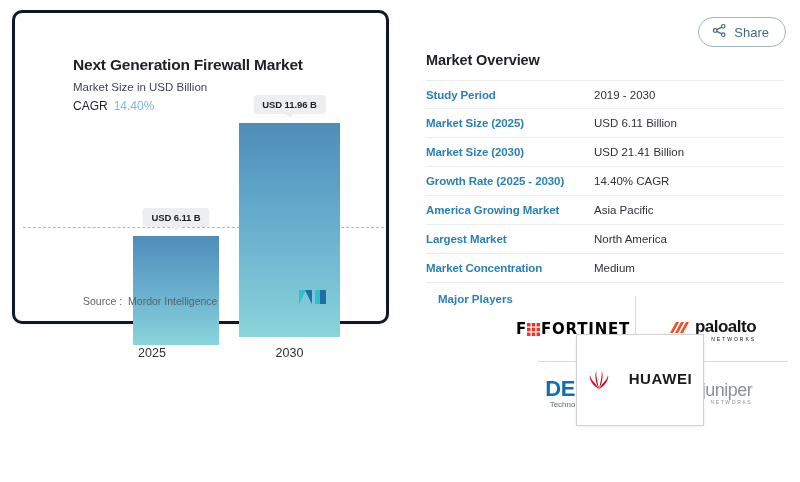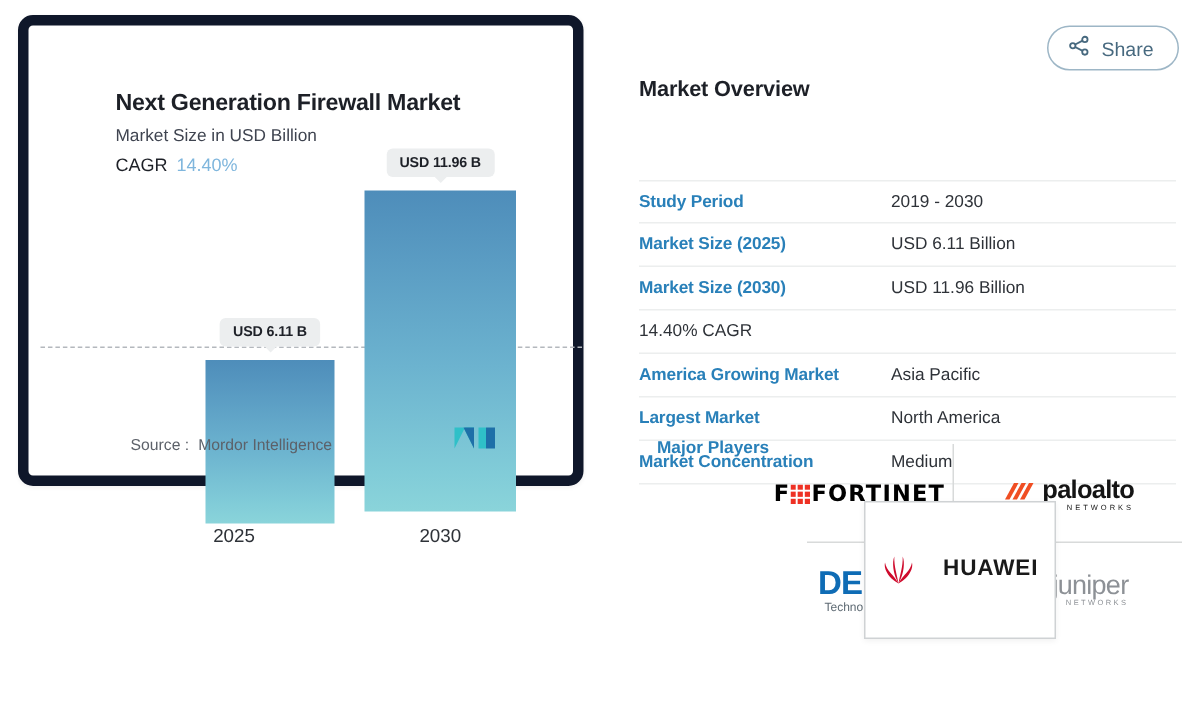--- a/index.html
+++ b/index.html
@@ -14,21 +14,21 @@
     width: 800px; height: 482px;
     background: #ffffff;
   }
 
   
   #chart-card {
     position: absolute;
     left: 12px; top: 10px;
     width: 377px; height: 314px;
     background: #ffffff;
-    border: 7px solid #0f172a;
+    border: 3px solid #0f172a;
     border-radius: 10px;
     box-shadow: 0 1px 3px rgba(0,0,0,0.05);
   }
   #chart-head { position: absolute; left: 58px; top: 42px; width: 300px; }
   #chart-title {
     font-size: 15.5px; font-weight: bold; color: #1d2027;
     letter-spacing: -0.2px; line-height: 20px;
   }
   #chart-subtitle {
     font-size: 11.5px; color: #3f4450; margin-top: 5px; line-height: 15px;
@@ -86,21 +86,21 @@
   #overview-title {
     position: absolute; left: 426px; top: 52px;
     font-size: 14.5px; font-weight: bold; color: #1d2027;
     letter-spacing: -0.1px;
   }
   #table { position: absolute; left: 426px; top: 80px; width: 358px; }
   .trow {
     display: flex; align-items: center;
     height: 29px; border-bottom: 1px solid #eceeee;
   }
-  .trow:first-child { border-top: 1px solid #eceeee; margin-top: 40px; }
+  .trow:first-child { border-top: 1px solid #eceeee; }
   .tlabel {
     width: 168px; flex: 0 0 168px;
     font-size: 11.5px; color: #2980b9; font-weight: bold;
     letter-spacing: -0.1px;
   }
   .tvalue { font-size: 11.5px; color: #2e3238; }
   #players-label {
     position: absolute; left: 426px; top: 293px;
     font-size: 11.5px; color: #2980b9; font-weight: bold; padding-left: 12px;
   }
@@ -228,23 +228,24 @@
     <div class="trow">
       <div class="tlabel">Study Period</div>
       <div class="tvalue">2019 - 2030</div>
     </div>
     <div class="trow">
       <div class="tlabel">Market Size (2025)</div>
       <div class="tvalue">USD 6.11 Billion</div>
     </div>
     <div class="trow">
       <div class="tlabel">Market Size (2030)</div>
-      <div class="tvalue">USD 11.96 Billion</div>
-    </div>
-    <div class="trow">
+      <div class="tvalue">USD 21.41 Billion</div>
+    </div>
+    <div class="trow">
+      <div class="tlabel">Growth Rate (2025 - 2030)</div>
       <div class="tvalue">14.40% CAGR</div>
     </div>
     <div class="trow">
       <div class="tlabel">America Growing Market</div>
       <div class="tvalue">Asia Pacific</div>
     </div>
     <div class="trow">
       <div class="tlabel">Largest Market</div>
       <div class="tvalue">North America</div>
     </div>

